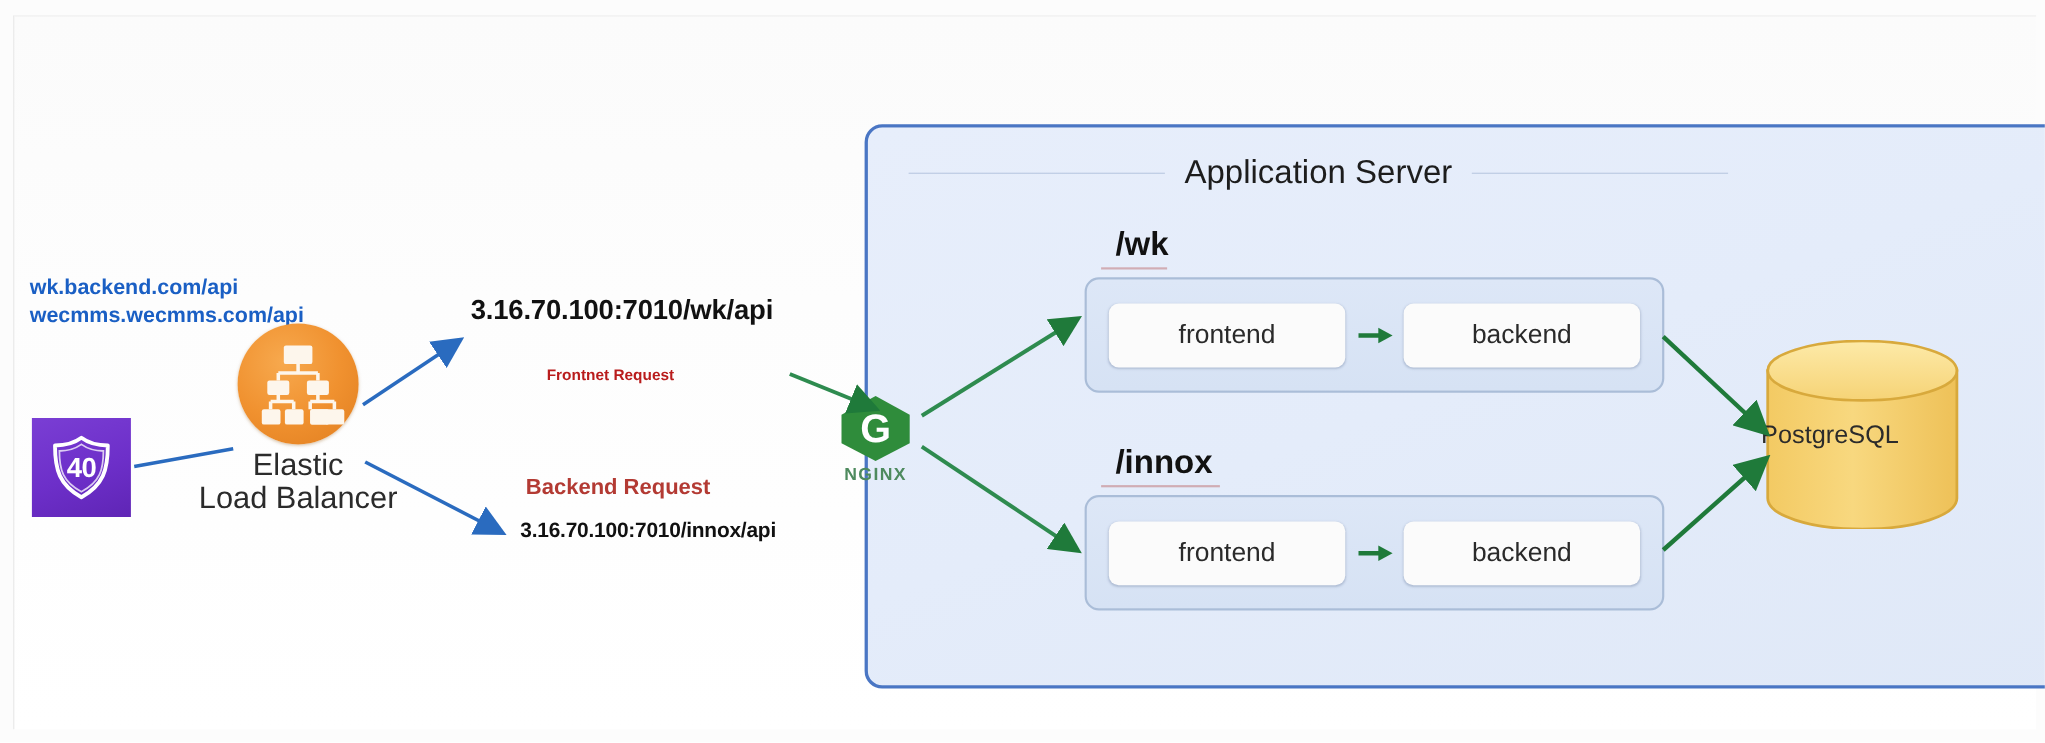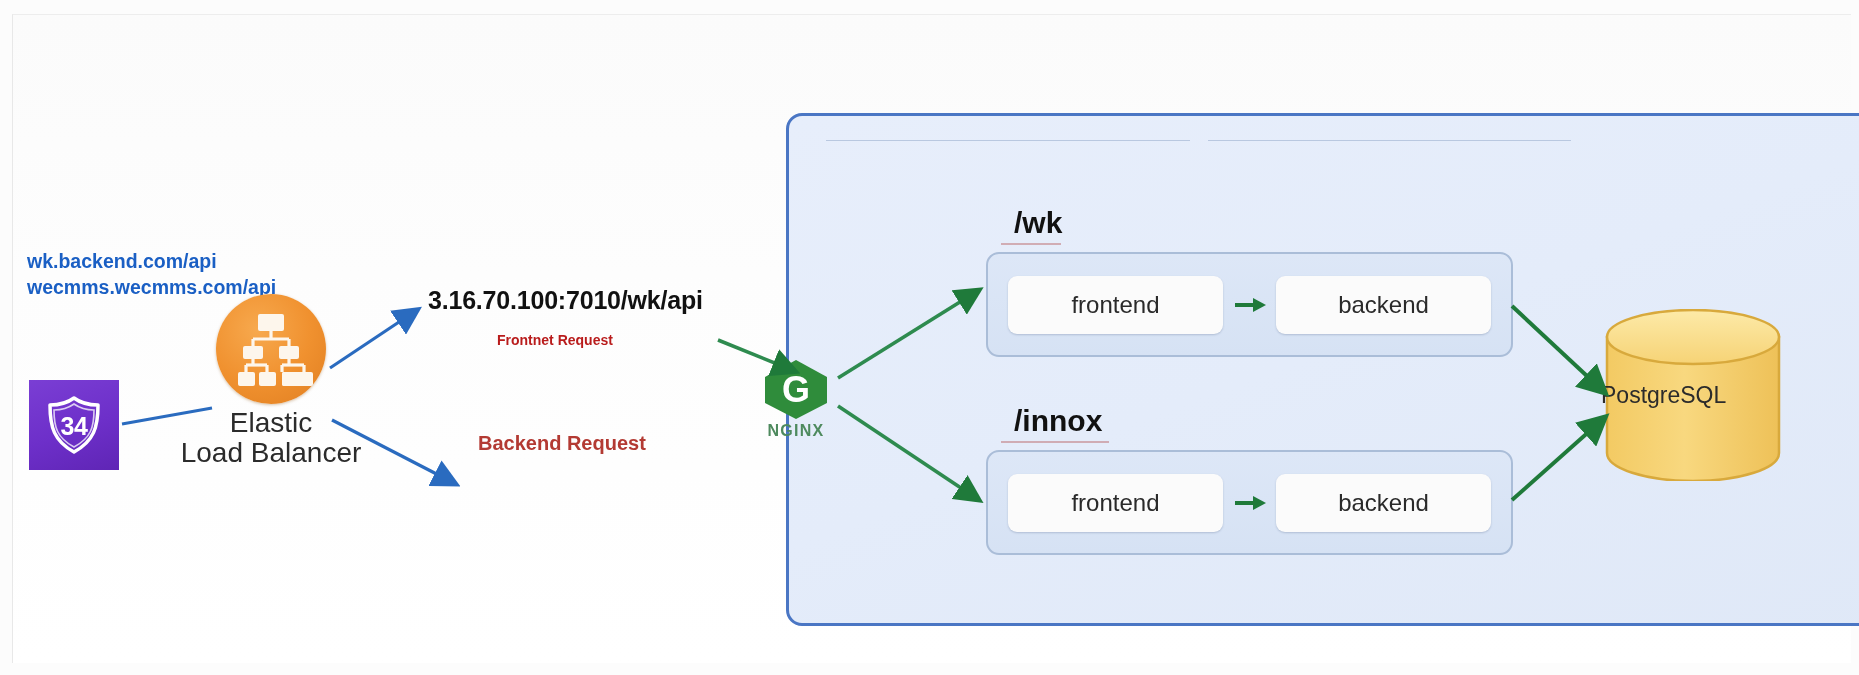--- a/index.html
+++ b/index.html
@@ -92,21 +92,21 @@
     text-align: center;
     color: #2b2b2b;
     font-size: 28px;
     line-height: 30px;
   }
 
   
   .ip-front {
     position: absolute;
     left: 428px;
-    top: 286px;
+    top: 268px;
     color: #111111;
     font-size: 25px;
     font-weight: 700;
     white-space: nowrap;
     letter-spacing: -0.2px;
   }
   .front-req {
     position: absolute;
     left: 497px;
     top: 332px;
@@ -254,20 +254,21 @@
 <body>
 
 <div id="canvas">
 
   <div class="canvas-frame"></div>
 
   <div class="app-panel"></div>
 
   <div class="app-title-row">
     <div class="rule"></div>
+    <div class="app-title">Application Server</div>
     <div class="rule"></div>
   </div>
 
   <div class="route-label wk">/wk</div>
   <div class="route-underline wk"></div>
   <div class="svc-group wk">
     <div class="svc-box">frontend</div>
     <div class="svc-arrow">
       <svg width="34" height="20" viewBox="0 0 34 20">
         <line x1="2" y1="10" x2="22" y2="10" stroke="#1f7a3a" stroke-width="4"></line>
@@ -293,21 +294,21 @@
   <div class="domain-text">
     <div>wk.backend.com/api</div>
     <div>wecmms.wecmms.com/api</div>
   </div>
 
   <div class="route53">
     <svg width="64" height="64" viewBox="0 0 64 64">
       <path d="M32 5 C24 11, 14 12, 8 12 C8 34, 12 48, 32 59 C52 48, 56 34, 56 12 C50 12, 40 11, 32 5 Z" fill="none" stroke="#ffffff" stroke-width="3.5" stroke-linejoin="round"></path>
       <path d="M32 11 C25 16, 17 17, 12 17 C12 34, 15 45, 32 54 C49 45, 52 34, 52 17 C47 17, 39 16, 32 11 Z" fill="none" stroke="#ffffff" stroke-width="1.6" opacity="0.75"></path>
     </svg>
-    <div class="shield-num">34</div>
+    <div class="shield-num">40</div>
   </div>
 
   <div class="elb-circle">
     <svg width="110" height="110" viewBox="0 0 110 110">
       <g fill="#fdf6ec" stroke="none">
         <rect x="42" y="20" width="26" height="17" rx="2"></rect>
         <rect x="27" y="52" width="20" height="13" rx="2"></rect>
         <rect x="63" y="52" width="20" height="13" rx="2"></rect>
         <rect x="22" y="78" width="17" height="14" rx="2"></rect>
         <rect x="43" y="78" width="17" height="14" rx="2"></rect>
@@ -339,20 +340,21 @@
     </svg>
   </div>
   <div class="elb-label">
     <div>Elastic</div>
     <div>Load Balancer</div>
   </div>
 
   <div class="ip-front">3.16.70.100:7010/wk/api</div>
   <div class="front-req">Frontnet Request</div>
   <div class="back-req">Backend Request</div>
+  <div class="ip-back">3.16.70.100:7010/innox/api</div>
 
   <div class="nginx">
     <svg width="70" height="62" viewBox="0 0 70 62">
       <path d="M35 2 L66 19 L66 45 L35 61 L4 45 L4 19 Z" fill="#2f8c3b"></path>
       <path d="M35 9 L60 22.5 L60 42 L35 54.5 L10 42 L10 22.5 Z" fill="none"></path>
       <path d="M44 21 L44 30 L30 21 L30 43 L25 43 L25 19 L30 19 L44 28" fill="#ffffff" opacity="0"></path>
       <text x="35" y="44" text-anchor="middle" font-family="Liberation Sans, sans-serif" font-size="36" font-weight="700" fill="#ffffff">G</text>
     </svg>
     <div class="nginx-word">NGINX</div>
   </div>

